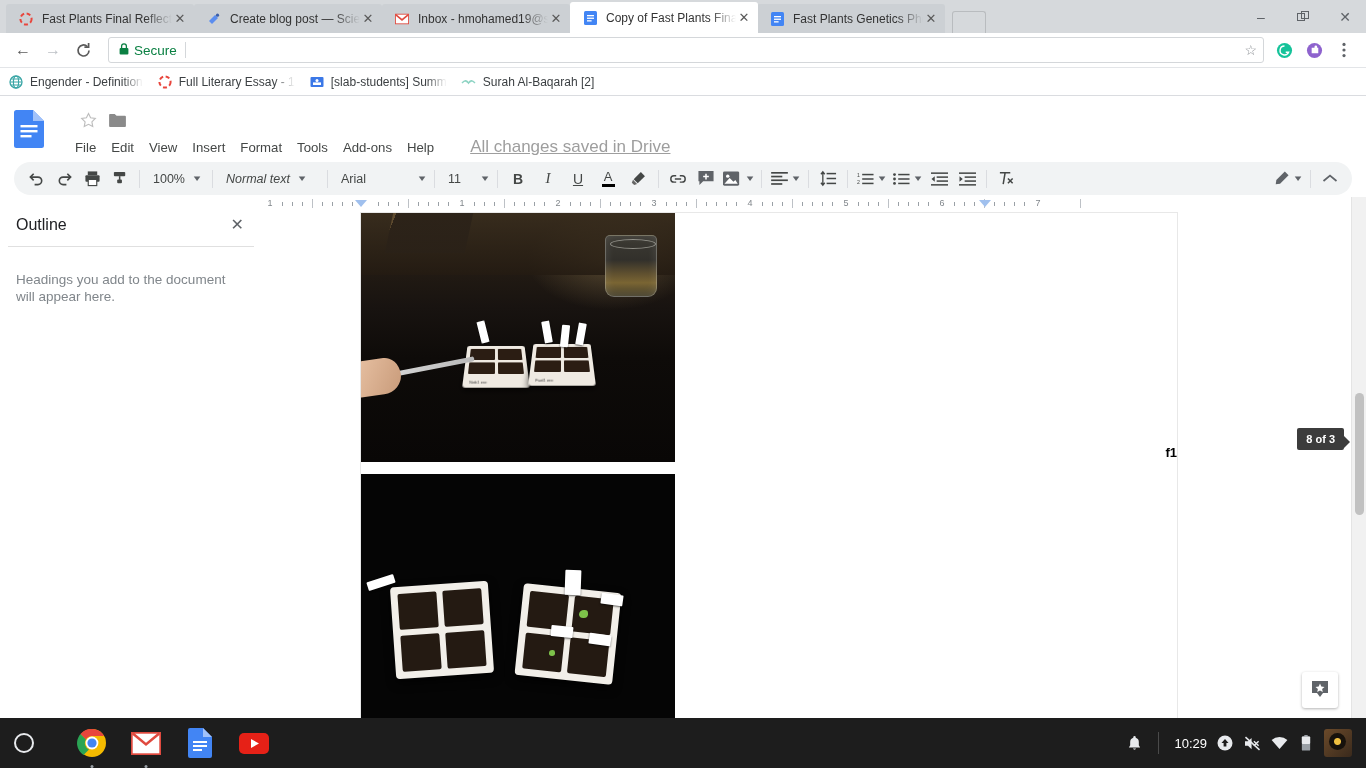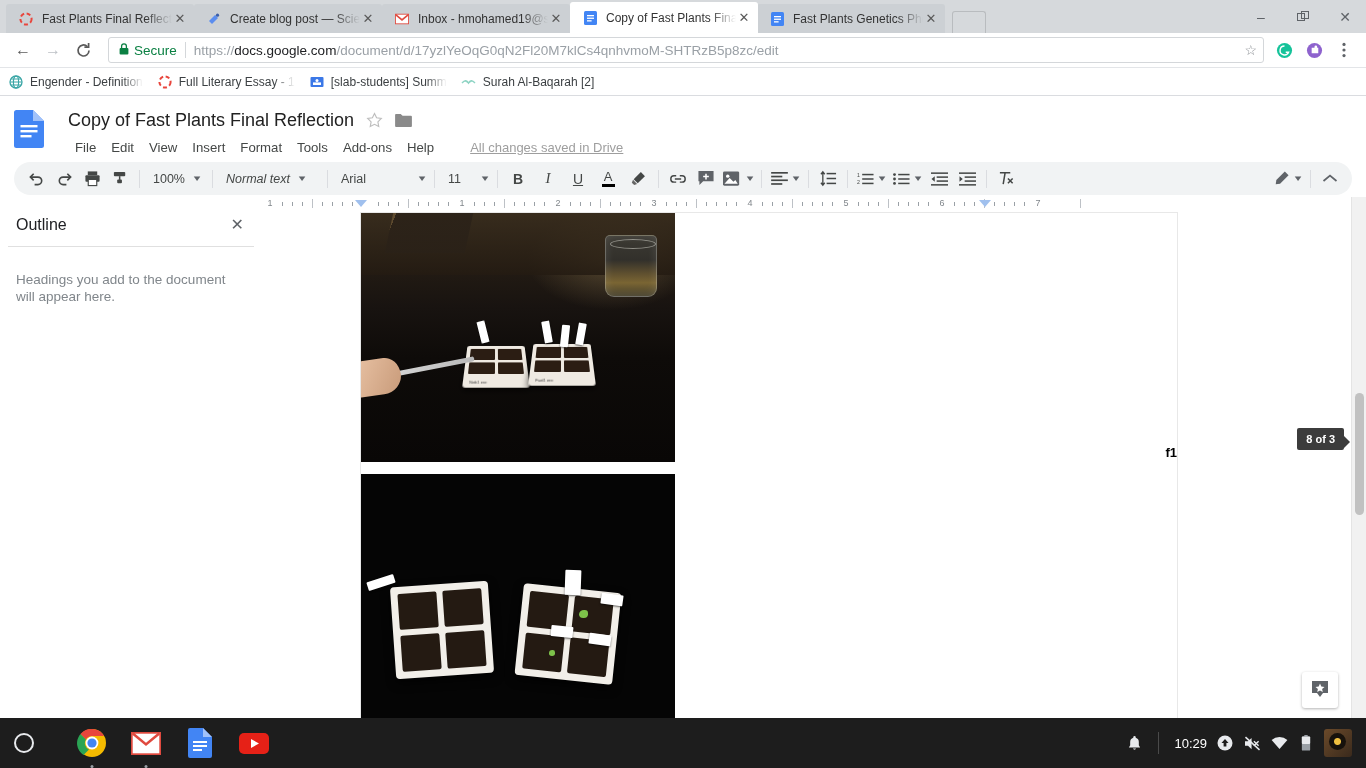--- a/index.html
+++ b/index.html
@@ -148,21 +148,21 @@
   .docs-header { height: 66px; display: flex; padding: 10px 14px 0 14px; }
   .docs-logo { width: 40px; flex: 0 0 40px; padding-top: 4px; }
   .docs-titleblock { flex: 1 1 auto; padding-left: 14px; }
   .docs-title-row { display: flex; align-items: center; height: 28px; }
   .docs-title {
     font-size: 18px; color: #222; font-weight: 400;
   }
   .title-ico { margin-left: 12px; color: #bdbdbd; font-size: 17px; display:flex; align-items:center;}
   .menubar { display: flex; align-items: center; height: 24px; margin-top: 1px; }
   .menuitem { font-size: 13.2px; color: #444746; padding: 2px 7px; margin-right: 1px; }
-  .save-state { font-size: 13px; color: #9e9e9e; margin-left: 28px; text-decoration: underline; }
+  .save-state { font-size: 17px; color: #9e9e9e; margin-left: 28px; text-decoration: underline; }
   .docs-actions { display: flex; align-items: flex-start; gap: 10px; padding-top: 8px; }
   .comment-btn { width: 34px; height: 34px; display:flex; align-items:center; justify-content:center; }
   .share-btn {
     height: 32px; background: #3c78d8; border-radius: 2px;
     color: #fff; font-size: 13px; font-weight: bold; letter-spacing: .4px;
     display: flex; align-items: center; padding: 0 16px 0 12px; gap: 8px;
   }
   .avatar {
     width: 32px; height: 32px; border-radius: 50%;
     background: radial-gradient(circle at 40% 30%, #cf9c84 0%, #9c6b52 45%, #3f5d67 80%);
@@ -488,21 +488,20 @@
         <span class="secure-chip">
           <span class="lock">
             <svg width="10" height="12" viewBox="0 0 10 12">
                 <rect x="0.6" y="5" width="8.8" height="6.6" rx="1" fill="#0b8043"></rect>
                 <path d="M2.6 5V3.3a2.4 2.4 0 0 1 4.8 0V5" fill="none" stroke="#0b8043" stroke-width="1.3"></path>
               </svg>
           </span>
           <span>Secure</span>
         </span>
         <span class="omni-div"></span>
-        <span class="url"><span class="scheme">https://</span><span class="host">docs.google.com</span><span class="path">/document/d/17yzlYeOqG0qN2Fl20M7klCs4qnhvmoM-SHTRzB5p8zc/edit</span></span>
         <span class="omni-star">☆</span>
       </div>
       <div class="ext-icons">
         <div class="ext-icon">
           <svg width="17" height="17" viewBox="0 0 18 18">
               <circle cx="9" cy="9" r="8" fill="#15c39a"></circle>
               <path d="M9 4.3a4.7 4.7 0 1 0 4.3 6.6h-3" fill="none" stroke="#fff" stroke-width="1.5"></path>
             </svg>
         </div>
         <div class="ext-icon">
@@ -568,21 +567,20 @@
           <svg width="30" height="38" viewBox="0 0 30 38">
             <path d="M0 2.5A2.5 2.5 0 0 1 2.5 0H19l11 11v24.5a2.5 2.5 0 0 1-2.5 2.5h-25A2.5 2.5 0 0 1 0 35.5Z" fill="#4285f4"></path>
             <path d="M19 0l11 11H19Z" fill="#a1c2fa"></path>
             <rect x="6.5" y="15" width="17" height="2.4" fill="#fff"></rect>
             <rect x="6.5" y="20" width="17" height="2.4" fill="#fff"></rect>
             <rect x="6.5" y="25" width="11" height="2.4" fill="#fff"></rect>
           </svg>
         </div>
         <div class="docs-titleblock">
           <div class="docs-title-row">
-            <span class="docs-title">Copy of Fast Plants Final Reflection</span>
             <span class="title-ico">
               <svg width="17" height="17" viewBox="0 0 18 18">
                   <path d="M9 1.6l2.2 4.6 5 .7-3.6 3.5.9 5-4.5-2.4-4.5 2.4.9-5L1.8 6.9l5-.7z" fill="none" stroke="#bdbdbd" stroke-width="1.2"></path>
                 </svg>
             </span>
             <span class="title-ico">
               <svg width="17" height="14" viewBox="0 0 18 15">
                   <path d="M0 2a1 1 0 0 1 1-1h5l2 2h9a1 1 0 0 1 1 1v10a1 1 0 0 1-1 1H1a1 1 0 0 1-1-1Z" fill="#8a8a8a"></path>
                 </svg>
             </span>

